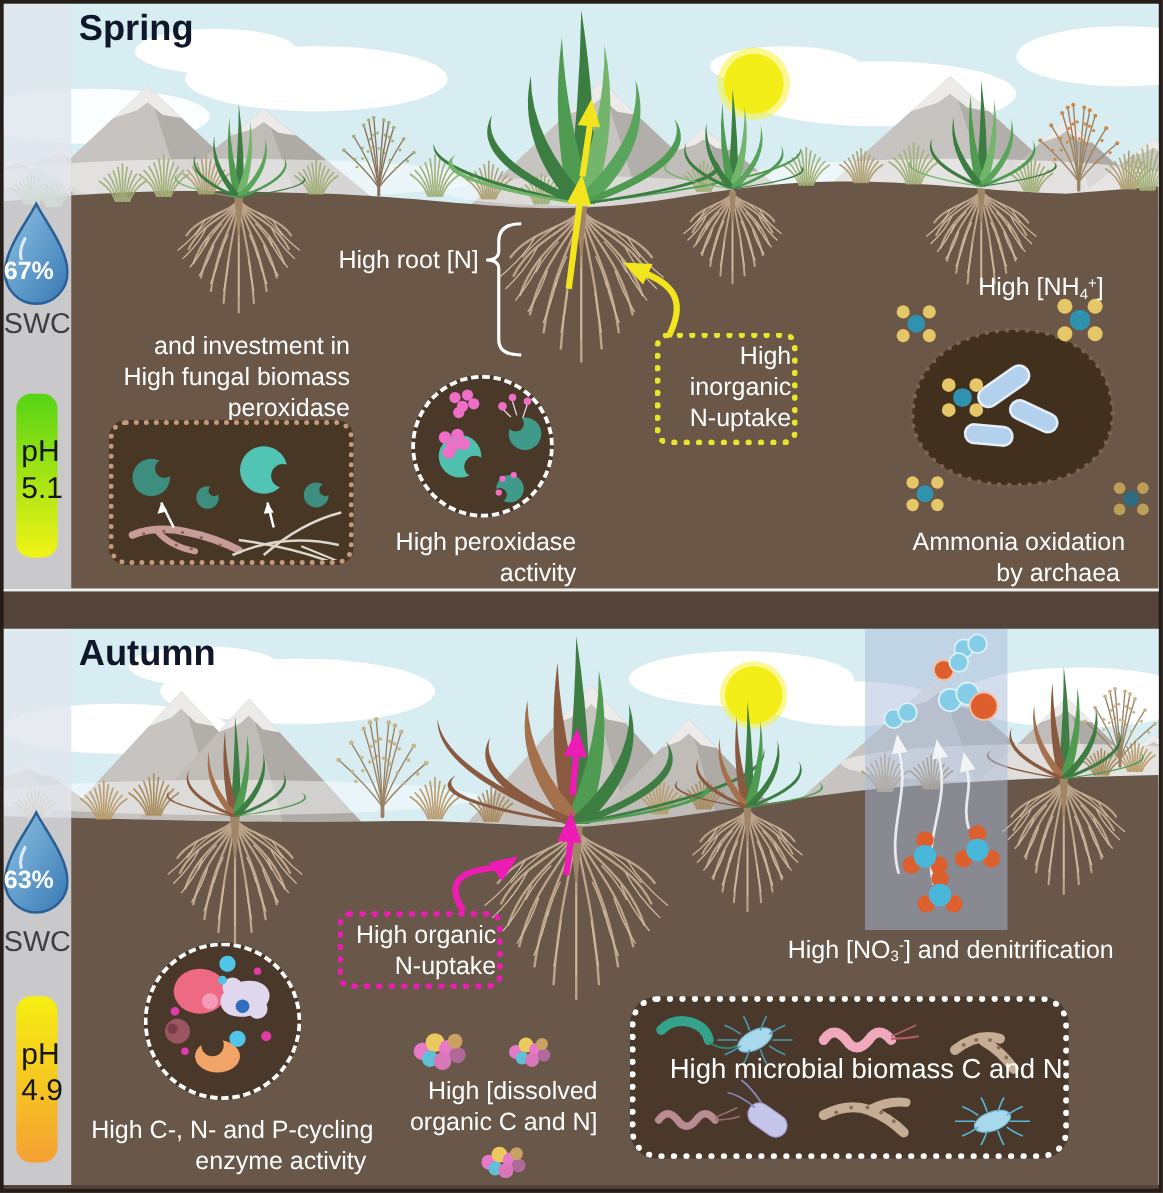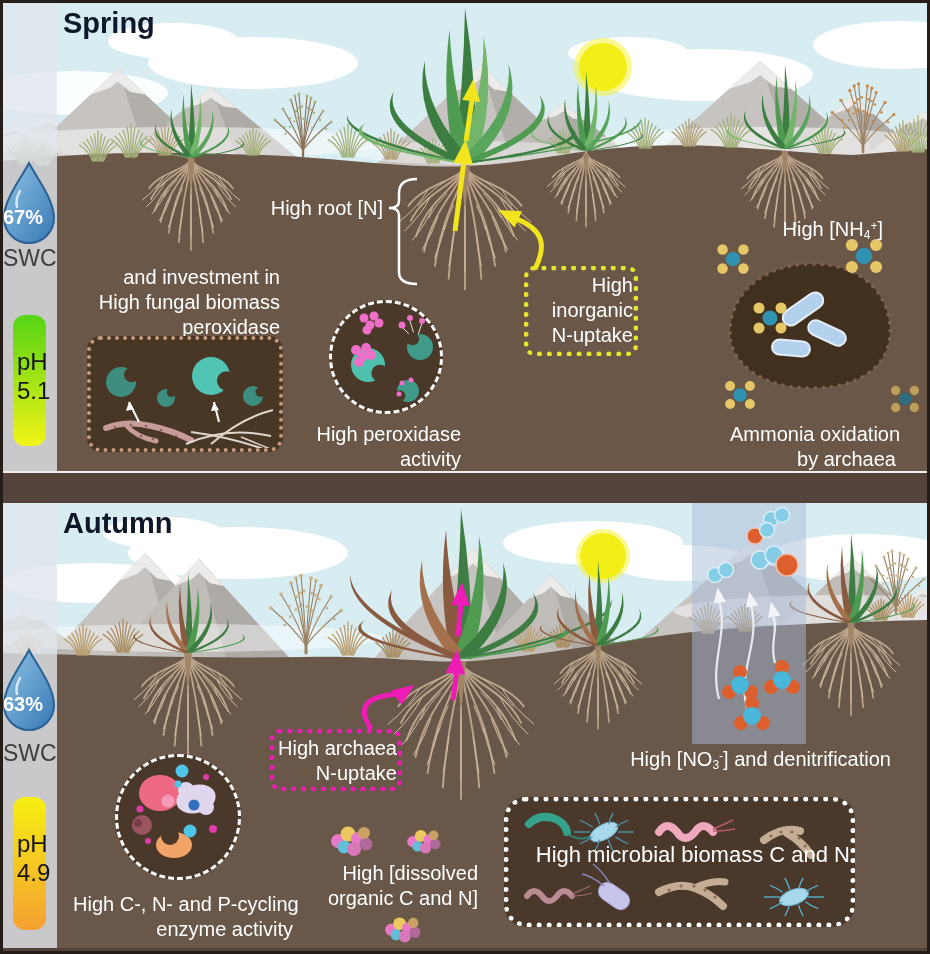--- a/index.html
+++ b/index.html
@@ -1123,21 +1123,21 @@
     <div class="phbar" id="ph-autumn" style="top: 294px; height: 133px; background: linear-gradient(rgb(246, 239, 17), rgb(245, 160, 50));">
       <div class="phtext">
         <div>pH</div>
           <div>4.9</div>
       </div>
     </div>
     <div class="title">Autumn</div>
 
     <div class="dotbox" id="uptake-autumn" style="left: 267px; top: 226px; width: 122px; height: 50px; padding-top: 2px; border: 5px dotted rgb(238, 28, 180);">
       <div class="lbl" style="position:static;">
-          <div>High archaea</div>
+          <div>High organic</div>
           <div>N-uptake</div>
         </div>
     </div>
     <div class="lbl" style="left:608px;top:241px;width:280px;"><span>High [NO</span><span class="sub">3</span><span class="sup">-</span><span>] and denitrification</span></div>
     <div class="dashcircle" id="enzyme-circle" style="left:112px;top:251px;width:120px;height:120px;background:#4a392b;">
       <svg width="120" height="120" viewBox="0 0 120 120" id="enzyme-art">
           <ellipse cx="42" cy="36" rx="21" ry="18" fill="#ee6a84"></ellipse>
           <circle cx="50" cy="44" r="6.5" fill="#f59ab8"></circle>
           <ellipse cx="78" cy="42" rx="20" ry="14" fill="#e0d7ee" transform="rotate(-15 78 42)"></ellipse>
           <circle cx="68" cy="33" r="8" fill="#e0d7ee"></circle>

